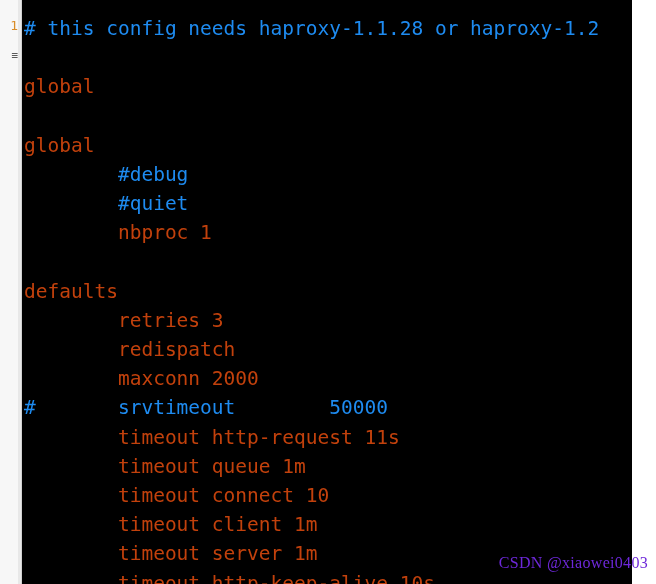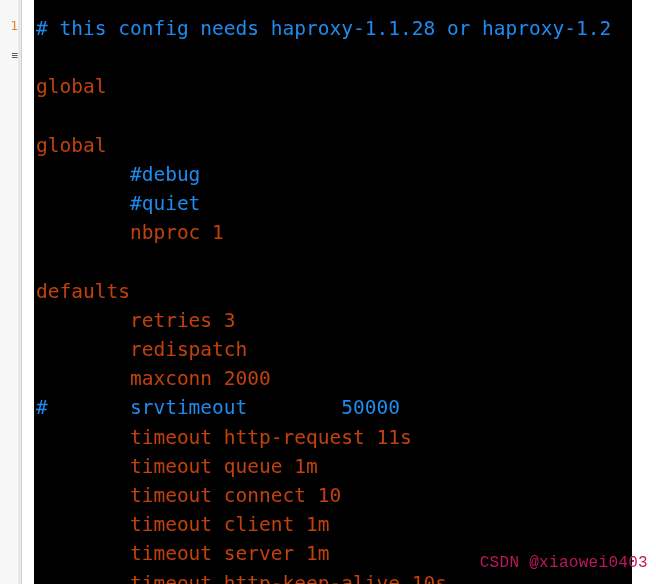--- a/index.html
+++ b/index.html
@@ -49,21 +49,21 @@
   }
   .gutter-num.dim {
     color: #5a5a5a;
     font-size: 11px;
     line-height: 11px;
   }
 
   
   #code-pane {
     position: absolute;
-    left: 34px;
+    left: 22px;
     top: 0;
     width: 610px;
     height: 584px;
     background: #000000;
     overflow: hidden;
   }
   #code-lines {
     position: absolute;
     left: 0;
     top: 14px;
@@ -90,23 +90,23 @@
     width: 24px;
     height: 584px;
     background: #ffffff;
   }
 
   
   #watermark {
     position: absolute;
     right: 8px;
     bottom: 12px;
-    font-family: Liberation Mono, monospace;
+    font-family: Liberation Serif, serif;
     font-size: 16px;
-    color: #be185d;
+    color: #6d28d9;
     letter-spacing: 0.3px;
     white-space: nowrap;
     z-index: 5;
     mix-blend-mode: normal;
     margin-top: 13px;
   }
 </style>
 </head>
 <body>
 

